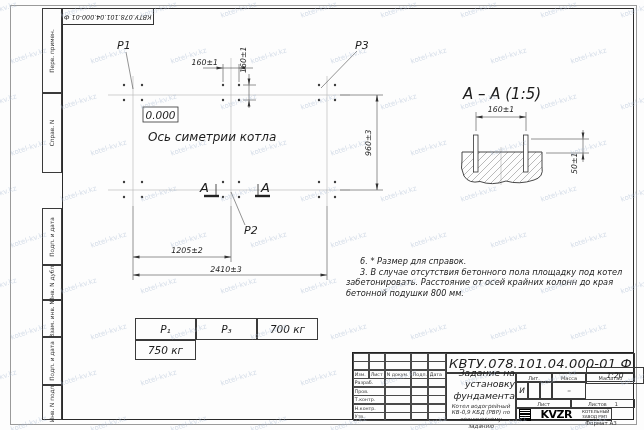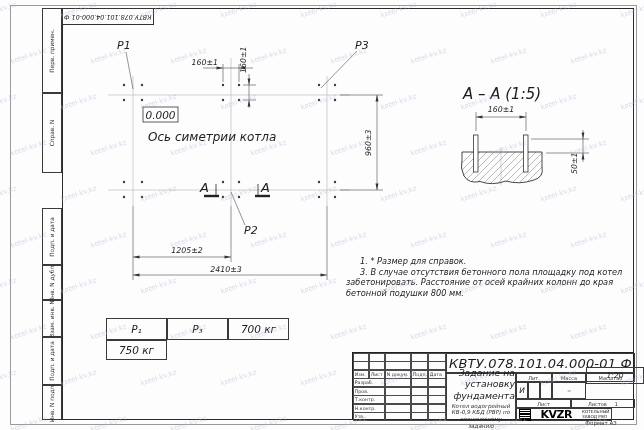--- a/index.html
+++ b/index.html
@@ -11,21 +11,21 @@
   
   .mcell{left:42px;width:20px;border:0.7px solid #3a3a3a;display:flex;align-items:center;justify-content:center;background:transparent;}
   .mcell span{transform:rotate(-90deg);white-space:nowrap;font-size:5.8px;color:#333;}
   
   .topstamp{left:62px;top:8px;width:92px;height:17px;border:0.8px solid #333;display:flex;align-items:center;justify-content:center;}
   .topstamp span{transform:rotate(180deg);font-size:6.4px;font-style:italic;white-space:nowrap;color:#222;}
   
   .notes{left:346px;top:256px;width:296px;}
   .notes p{margin:0;font-size:8.2px;line-height:1.28;font-style:italic;text-indent:14px;color:#222;}
   
-  .ltable{left:106px;top:318px;width:219px;height:42px;display:grid;grid-template-columns:61px 61px 61px;grid-template-rows:22px 20px;}
+  .ltable{left:135px;top:318px;width:219px;height:42px;display:grid;grid-template-columns:61px 61px 61px;grid-template-rows:22px 20px;}
   .ltable div{border:0.7px solid #3a3a3a;display:flex;align-items:center;justify-content:center;font-style:italic;font-size:10.5px;margin:-0.35px;}
   
   .tb{left:352px;top:352px;width:282px;height:68px;border:1px solid #222;}
   .tb .c{position:absolute;box-sizing:border-box;border:0.55px solid #3a3a3a;display:flex;align-items:center;justify-content:center;overflow:visible;white-space:nowrap;}
   .tgrid{position:absolute;left:0;top:0;width:93px;height:68px;display:grid;
          grid-template-columns:16px 16px 26px 17px 18px;grid-template-rows:repeat(8,8.5px);}
   .tgrid div{border:0.45px solid #4a4a4a;margin:-0.22px;font-size:4.7px;display:flex;align-items:center;padding-left:1px;color:#333;overflow:hidden;}
   .tgrid .sp2{grid-column:span 2;}
   .docnum{left:93px;top:0;width:189px;height:20px;font-style:italic;font-size:13px;letter-spacing:0.2px;}
   .titlecell{left:93px;top:20px;width:70px;height:48px;flex-direction:column;justify-content:flex-start;padding-top:2px;white-space:normal !important;}
@@ -209,21 +209,21 @@
     <text class="dim" x="187" y="253" text-anchor="middle">1205±2</text>
     <text class="dim" x="226" y="272" text-anchor="middle">2410±3</text>
     <text class="alabel" x="200" y="192">А</text>
     <text class="alabel" x="261" y="192">А</text>
     <text x="502" y="99" text-anchor="middle" font-size="15">А – А (1:5)</text>
     <text class="dim" x="501" y="112" text-anchor="middle">160±1</text>
     <text class="dim" x="577" y="174" transform="rotate(-90 577 174)">50±1</text>
   </svg>
 
   <div class="abs notes">
-    <p>1. * Размер для справок.</p>
+    <p>6. * Размер для справок.</p>
     <p>3. В случае отсутствия бетонного пола площадку под котел забетонировать. Расстояние от осей крайних колонн до края бетонной подушки 800 мм.</p>
   </div>
 
   <div class="abs ltable">
     <div>P₁</div>
     <div>P₃</div>
     <div>700 кг</div>
     <div>750 кг</div>
   </div>
 

